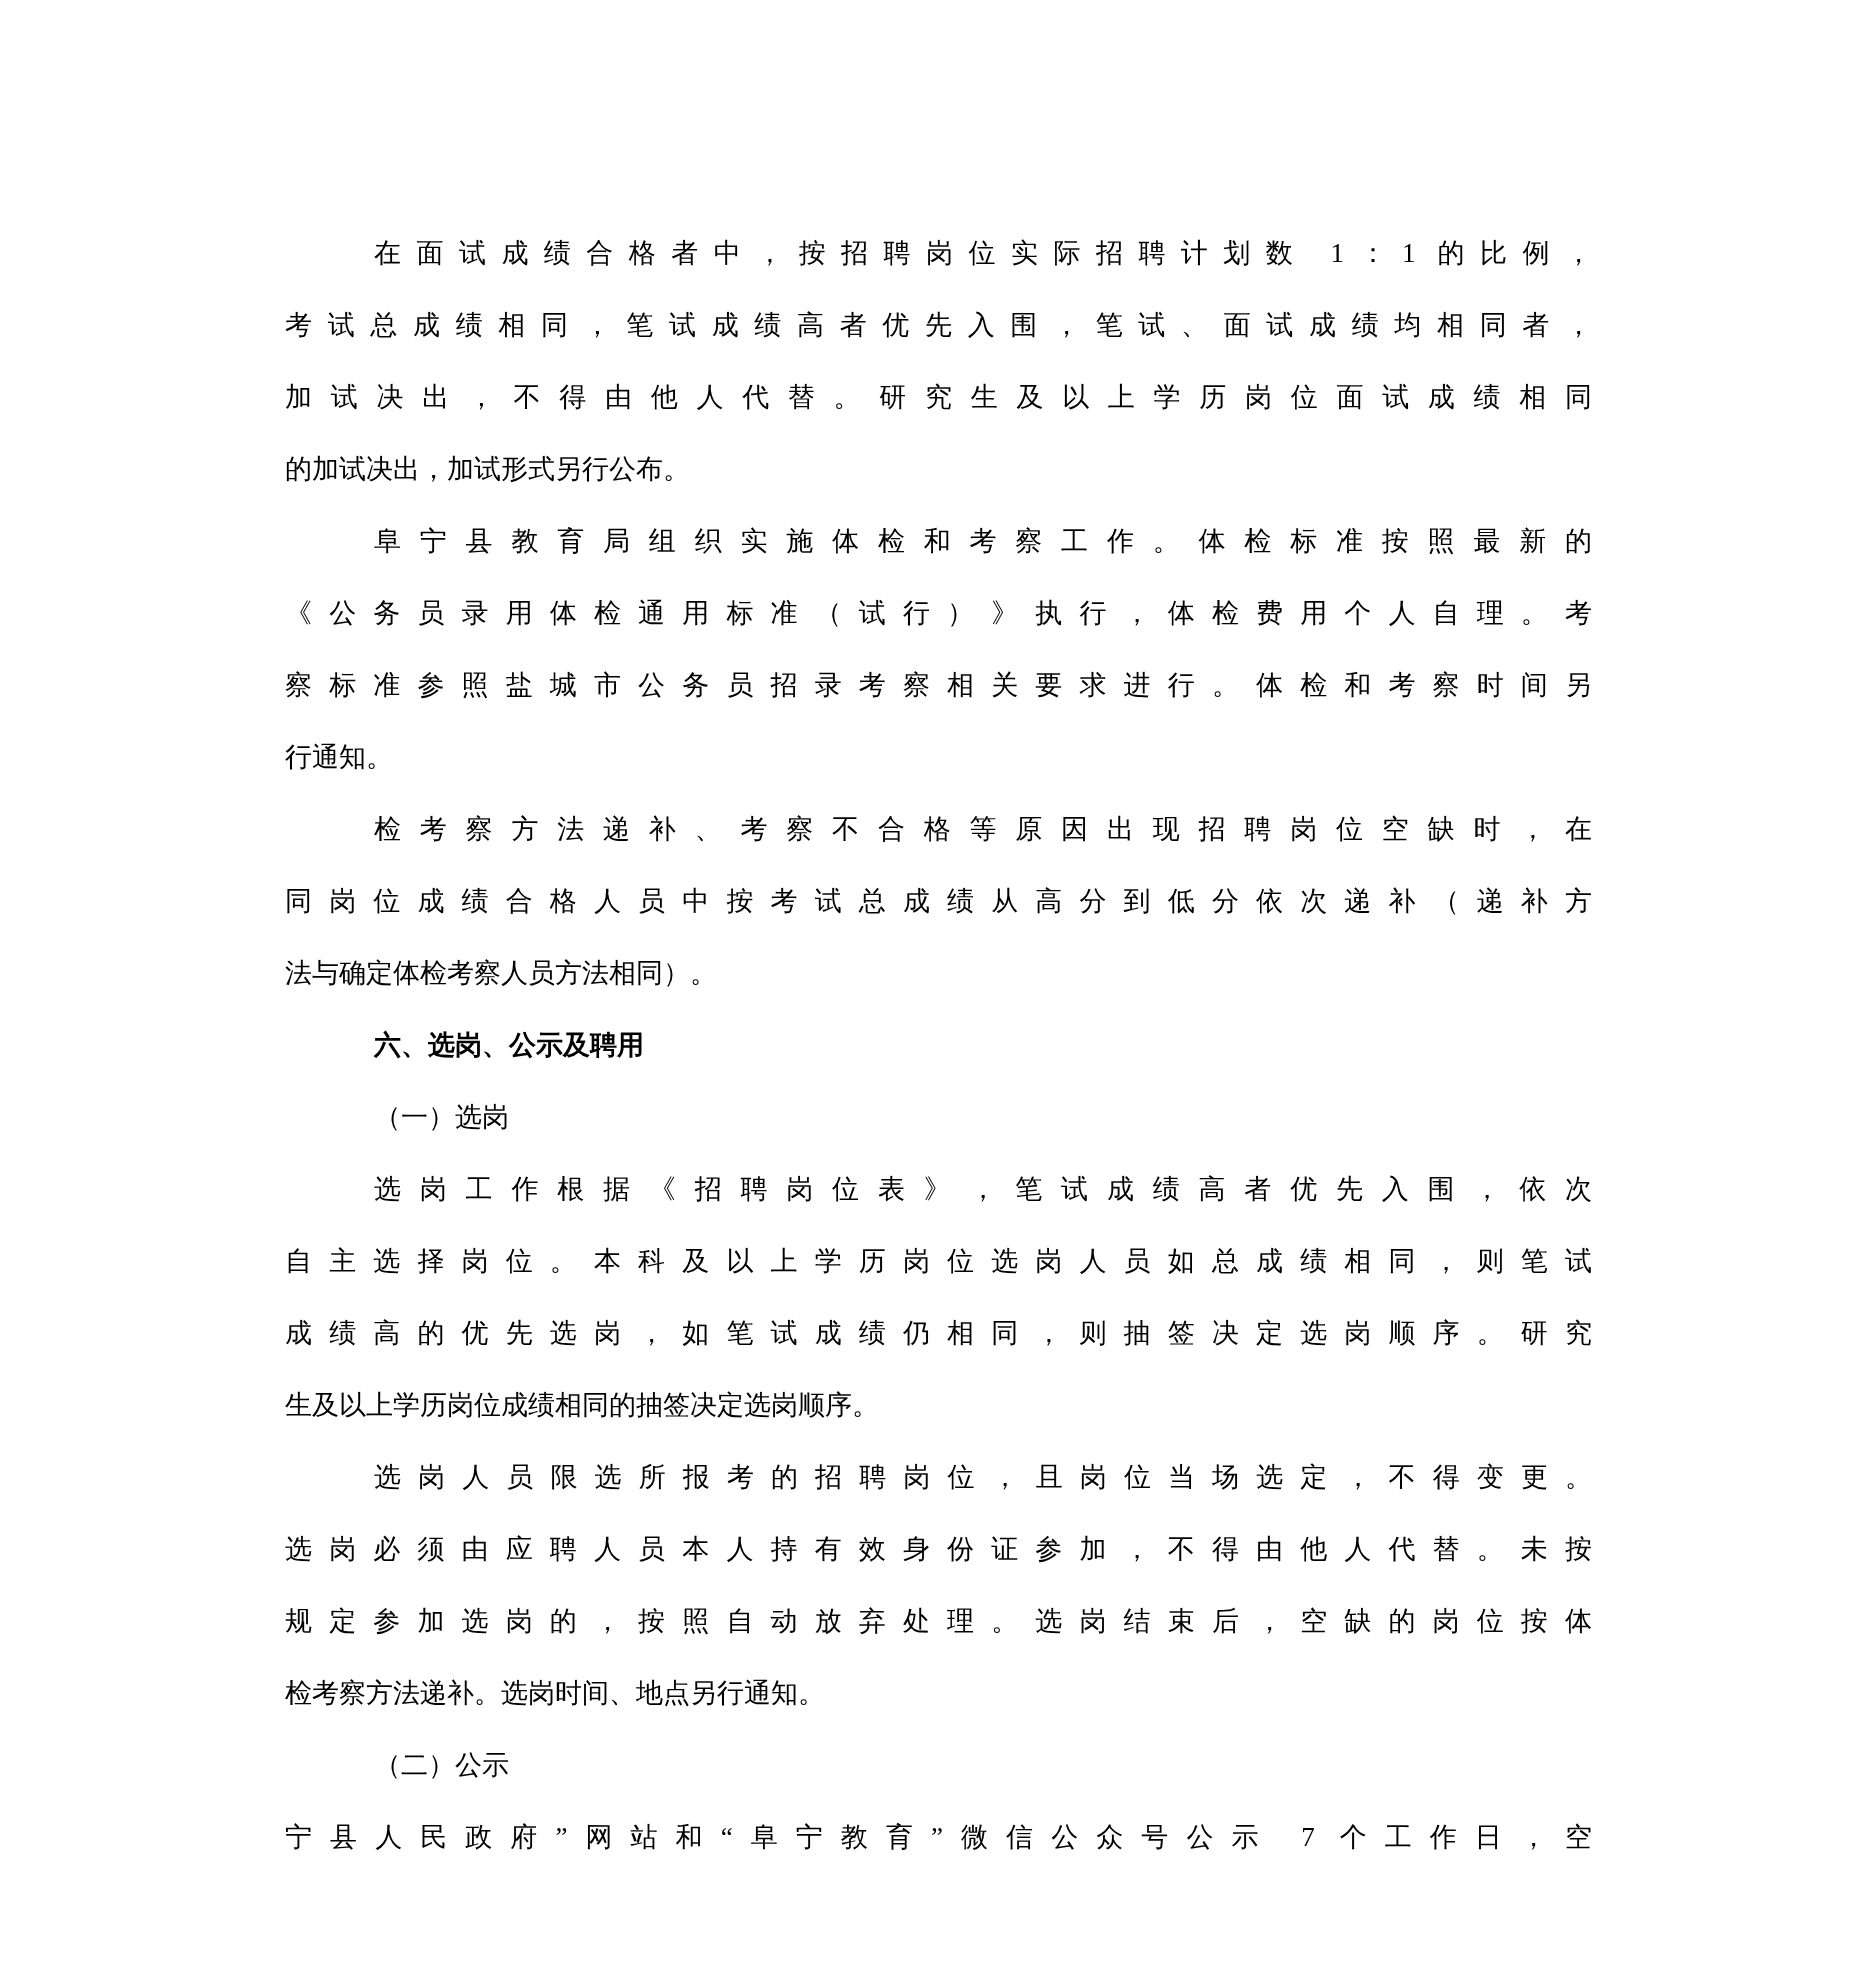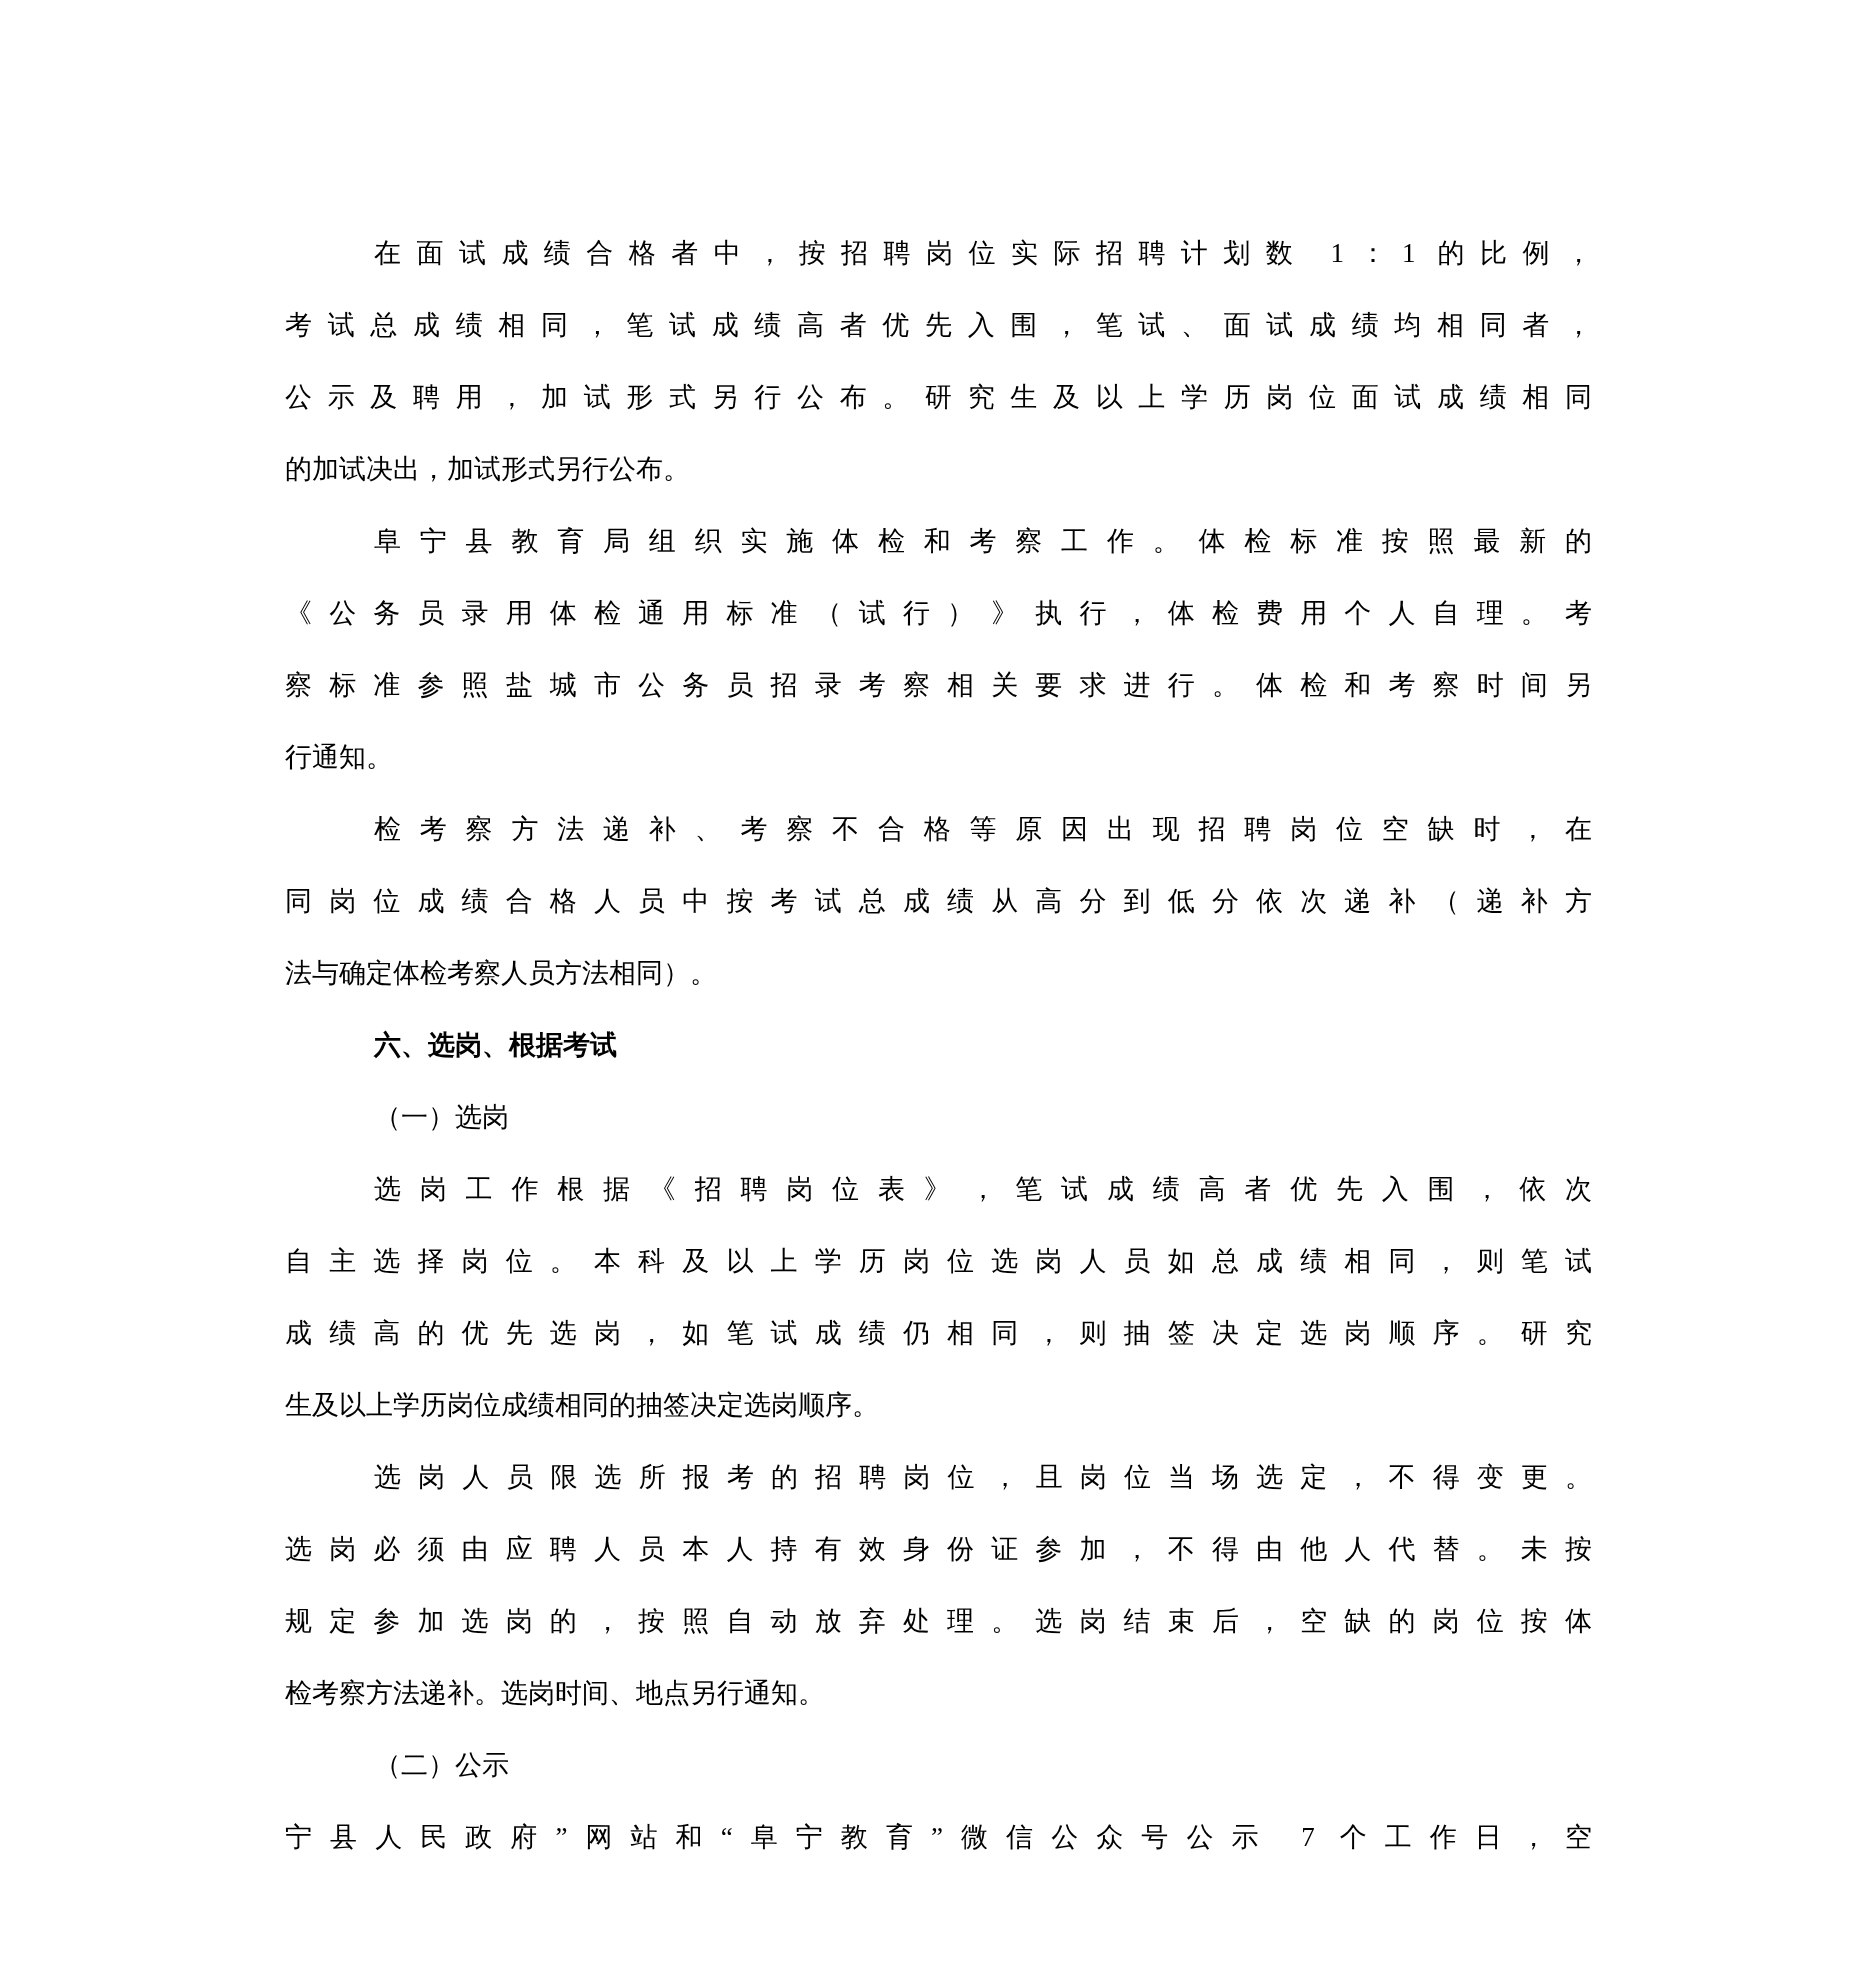--- a/index.html
+++ b/index.html
@@ -50,33 +50,33 @@
   }
 </style>
 </head>
 <body>
 
 <div class="sheet">
   <div class="textblock">
 
     <div class="line indent">在面试成绩合格者中，按招聘岗位实际招聘计划数 1：1 的比例，</div>
     <div class="line">考试总成绩相同，笔试成绩高者优先入围，笔试、面试成绩均相同者，</div>
-    <div class="line">公示及聘用，加试形式另行公布。研究生及以上学历岗位面试成绩相同</div>
+    <div class="line">加试决出，不得由他人代替。研究生及以上学历岗位面试成绩相同</div>
     <div class="line last">的加试决出，加试形式另行公布。</div>
 
     <div class="line indent">阜宁县教育局组织实施体检和考察工作。体检标准按照最新的</div>
     <div class="line">《公务员录用体检通用标准（试行）》执行，体检费用个人自理。考</div>
     <div class="line">察标准参照盐城市公务员招录考察相关要求进行。体检和考察时间另</div>
     <div class="line last">行通知。</div>
 
     <div class="line indent">检考察方法递补、考察不合格等原因出现招聘岗位空缺时，在</div>
     <div class="line">同岗位成绩合格人员中按考试总成绩从高分到低分依次递补（递补方</div>
     <div class="line last">法与确定体检考察人员方法相同）。</div>
 
-    <div class="line indent last heading">六、选岗、根据考试</div>
+    <div class="line indent last heading">六、选岗、公示及聘用</div>
 
     <div class="line indent last">（一）选岗</div>
 
     <div class="line indent">选岗工作根据《招聘岗位表》，笔试成绩高者优先入围，依次</div>
     <div class="line">自主选择岗位。本科及以上学历岗位选岗人员如总成绩相同，则笔试</div>
     <div class="line">成绩高的优先选岗，如笔试成绩仍相同，则抽签决定选岗顺序。研究</div>
     <div class="line last">生及以上学历岗位成绩相同的抽签决定选岗顺序。</div>
 
     <div class="line indent">选岗人员限选所报考的招聘岗位，且岗位当场选定，不得变更。</div>
     <div class="line">选岗必须由应聘人员本人持有效身份证参加，不得由他人代替。未按</div>

